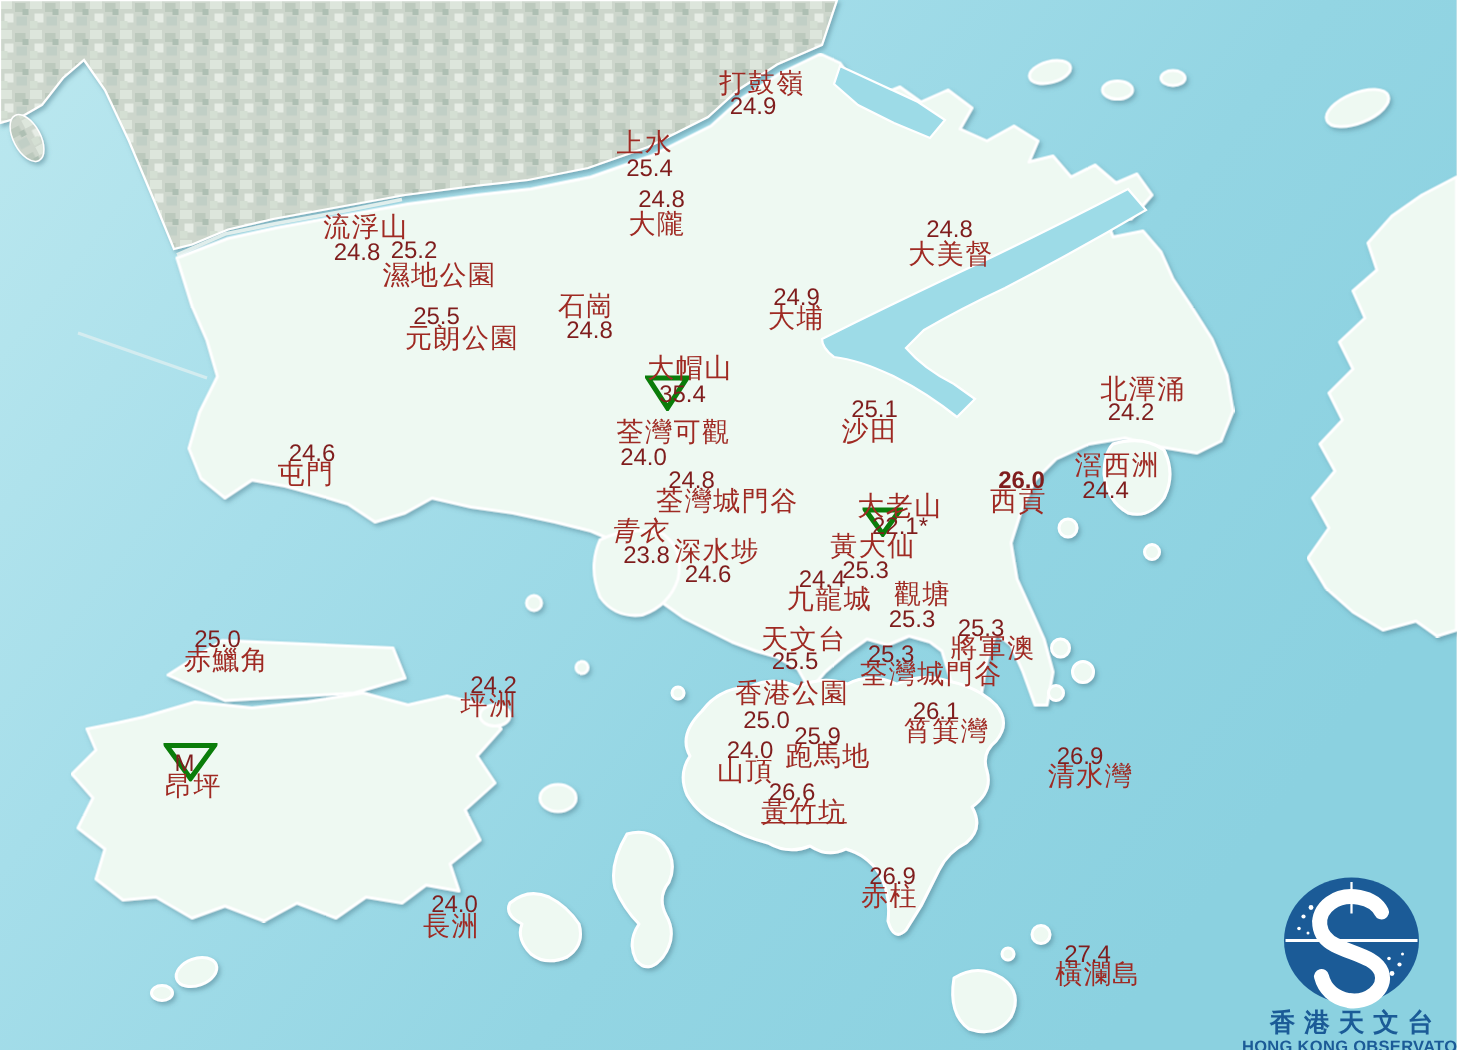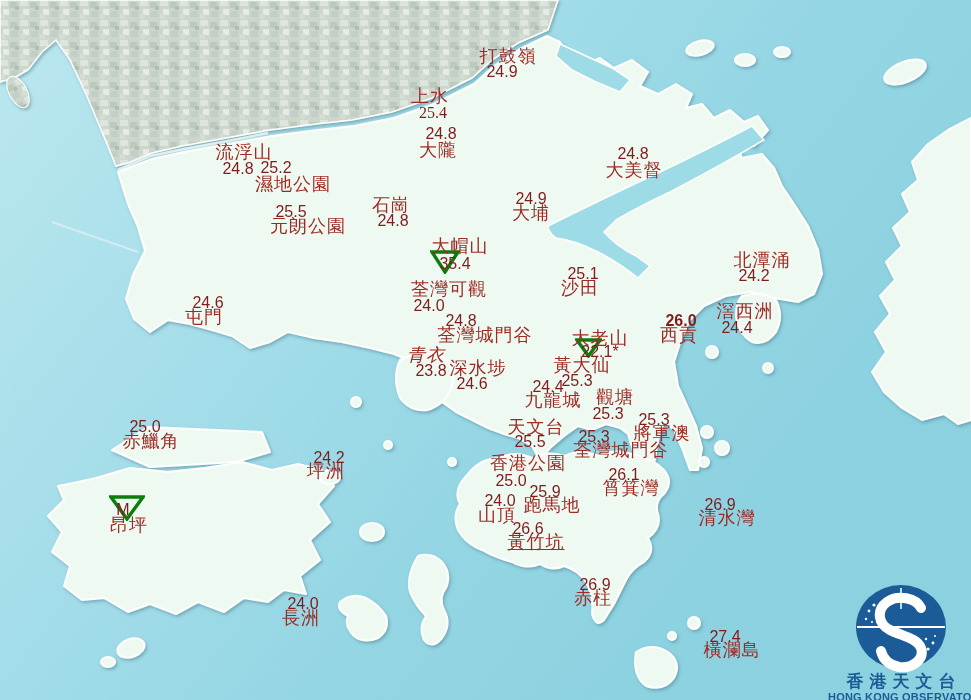--- a/index.html
+++ b/index.html
@@ -160,21 +160,21 @@
         </svg></div>
       <div class="marker" style="left: 575px; top: 338px;"><svg width="27" height="20" viewBox="0 0 27 20">
           <polygon points="2,2 25,2 13.5,18" fill="none" stroke="#0a7d0a" stroke-width="3.4" stroke-linejoin="miter"></polygon>
         </svg></div>
       <div class="marker" style="left: 109px; top: 495px;"><svg width="36" height="26" viewBox="0 0 36 26">
           <polygon points="2,2 34,2 18,24" fill="none" stroke="#0a7d0a" stroke-width="3.4" stroke-linejoin="miter"></polygon>
         </svg></div>
       <div class="st-name" style="left: 508px; top: 47px;">打鼓嶺</div>
       <div class="st-value" style="left: 502px; top: 64px;">24.9</div>
       <div class="st-name" style="left: 430px; top: 87px;">上水</div>
-      <div class="st-value" style="left: 433px; top: 105px; font-family: Liberation Serif, serif;">25.4</div>
+      <div class="st-value" style="left: 433px; top: 105px;">25.4</div>
       <div class="st-name" style="left: 438px; top: 141px;">大隴</div>
       <div class="st-value" style="left: 441px; top: 126px;">24.8</div>
       <div class="st-name" style="left: 634px; top: 161px;">大美督</div>
       <div class="st-value" style="left: 633px; top: 146px;">24.8</div>
       <div class="st-name" style="left: 244px; top: 143px;">流浮山</div>
       <div class="st-value" style="left: 238px; top: 161px;">24.8</div>
       <div class="st-name" style="left: 293px; top: 175px;">濕地公園</div>
       <div class="st-value" style="left: 276px; top: 160px;">25.2</div>
       <div class="st-name" style="left: 308px; top: 217px;">元朗公園</div>
       <div class="st-value" style="left: 291px; top: 204px;">25.5</div>

